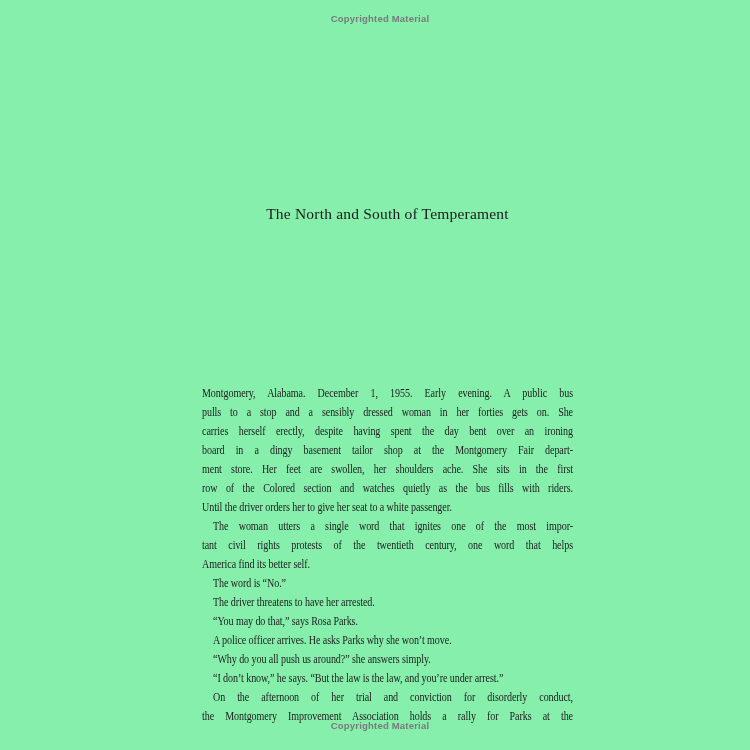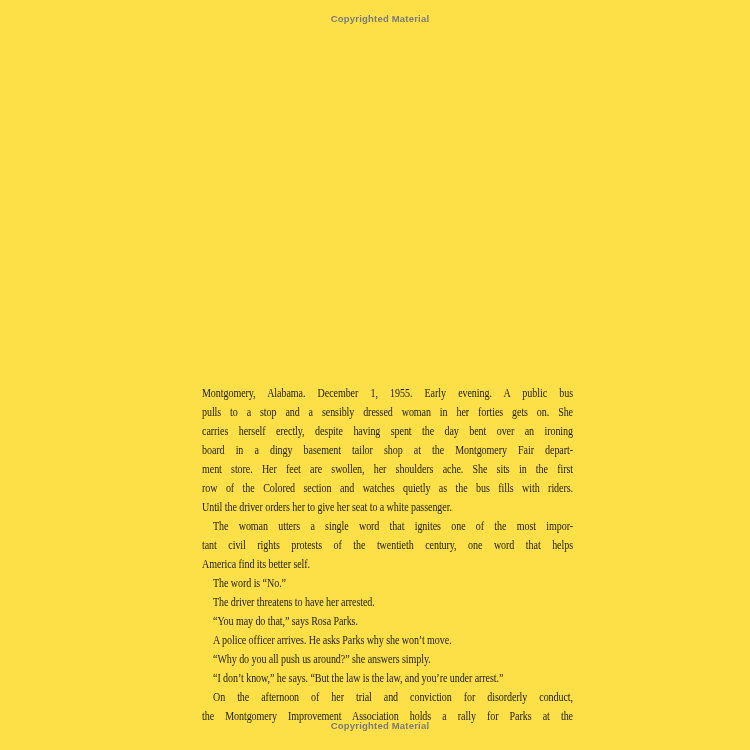--- a/index.html
+++ b/index.html
@@ -4,21 +4,21 @@
 <style>
   html, body {
     margin: 0;
     padding: 0;
     background: #ffffff;
   }
   .page {
     position: relative;
     width: 750px;
     height: 750px;
-    background: #fde047;
+    background: #86efac;
     overflow: hidden;
     font-family: "Liberation Serif", serif;
   }
   .copyright {
     position: absolute;
     left: 5px;
     width: 750px;
     text-align: center;
     font-family: "Liberation Sans", sans-serif;
     font-size: 9.5px;
@@ -77,20 +77,21 @@
   }
 </style>
 </head>
 <body>
 
 <div class="page">
 
   <div class="copyright top">Copyrighted Material</div>
 
 
+  <div class="subtitle">The North and South of Temperament</div>
 
   <div class="bodytext">
       <div>
         <div class="line just">Montgomery, Alabama. December 1, 1955. Early evening. A public bus</div>
         <div class="line just">pulls to a stop and a sensibly dressed woman in her forties gets on. She</div>
         <div class="line just">carries herself erectly, despite having spent the day bent over an ironing</div>
         <div class="line just">board in a dingy basement tailor shop at the Montgomery Fair depart-</div>
         <div class="line just">ment store. Her feet are swollen, her shoulders ache. She sits in the first</div>
         <div class="line just">row of the Colored section and watches quietly as the bus fills with riders.</div>
         <div class="line nowrap">Until the driver orders her to give her seat to a white passenger.</div>

